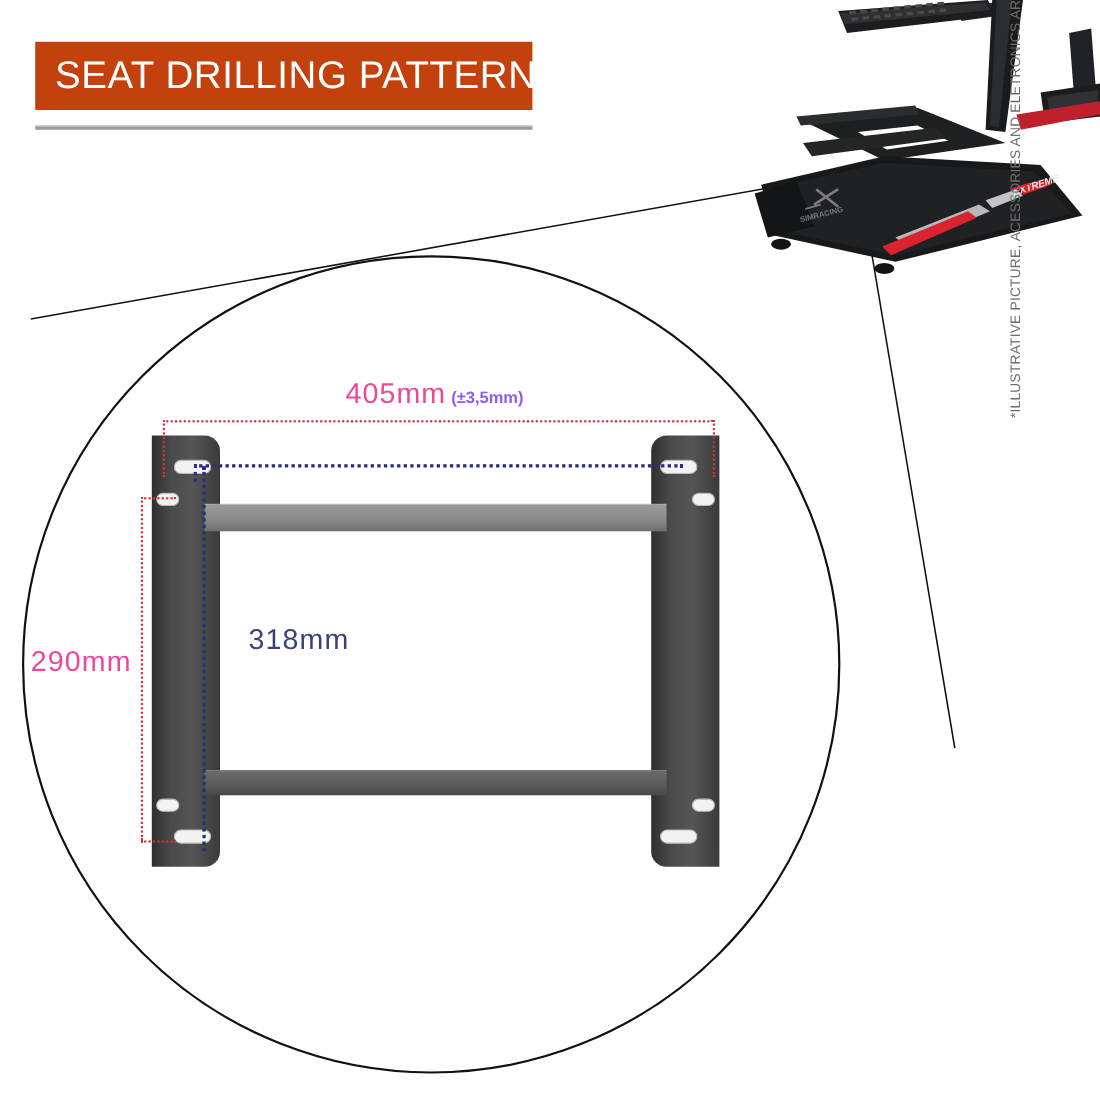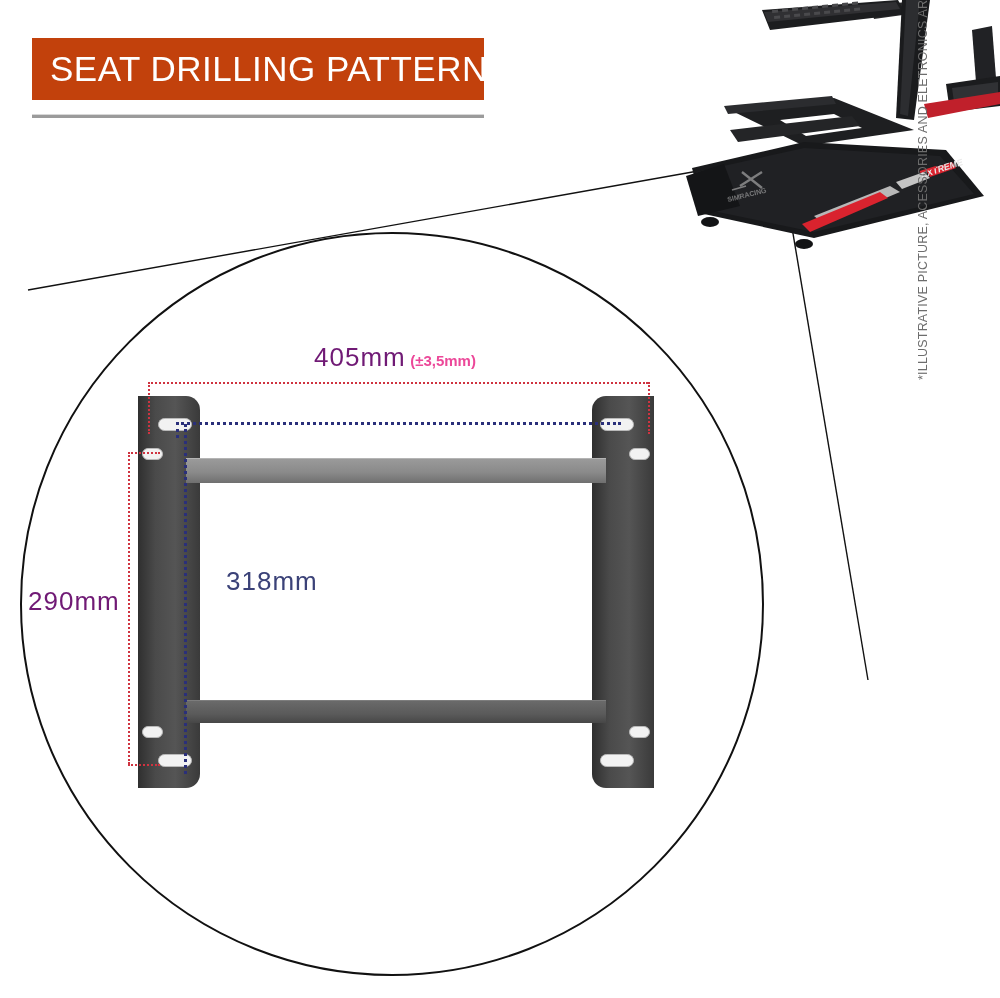--- a/index.html
+++ b/index.html
@@ -133,31 +133,31 @@
   .dim-v-blue {
     border-left: 3px dotted #2a2f7a;
     width: 0;
   }
 
   .dim-label {
     position: absolute;
     white-space: nowrap;
   }
   .label-main-red {
-    color: #701a75;
+    color: #ec4899;
     font-size: 26px;
     letter-spacing: 1px;
   }
   .label-main-blue {
     color: #3b4278;
     font-size: 26px;
     letter-spacing: 1px;
   }
   .label-tol {
-    color: #ec4899;
+    color: #8b5cf6;
     font-size: 15px;
     font-weight: bold;
     letter-spacing: 0;
   }
 
   
   #product-photo {
     position: absolute;
     left: 684px;
     top: 0px;

